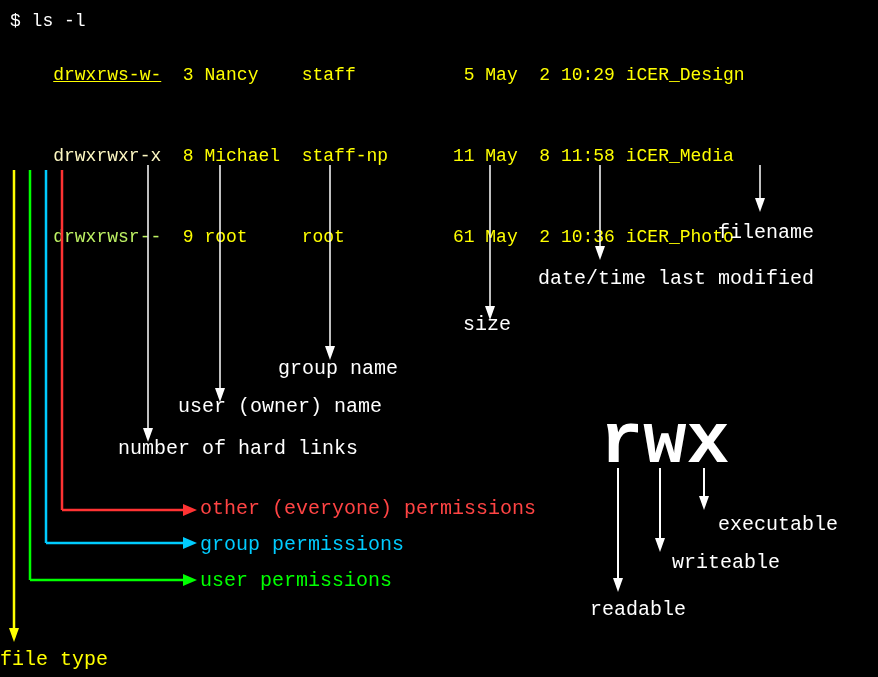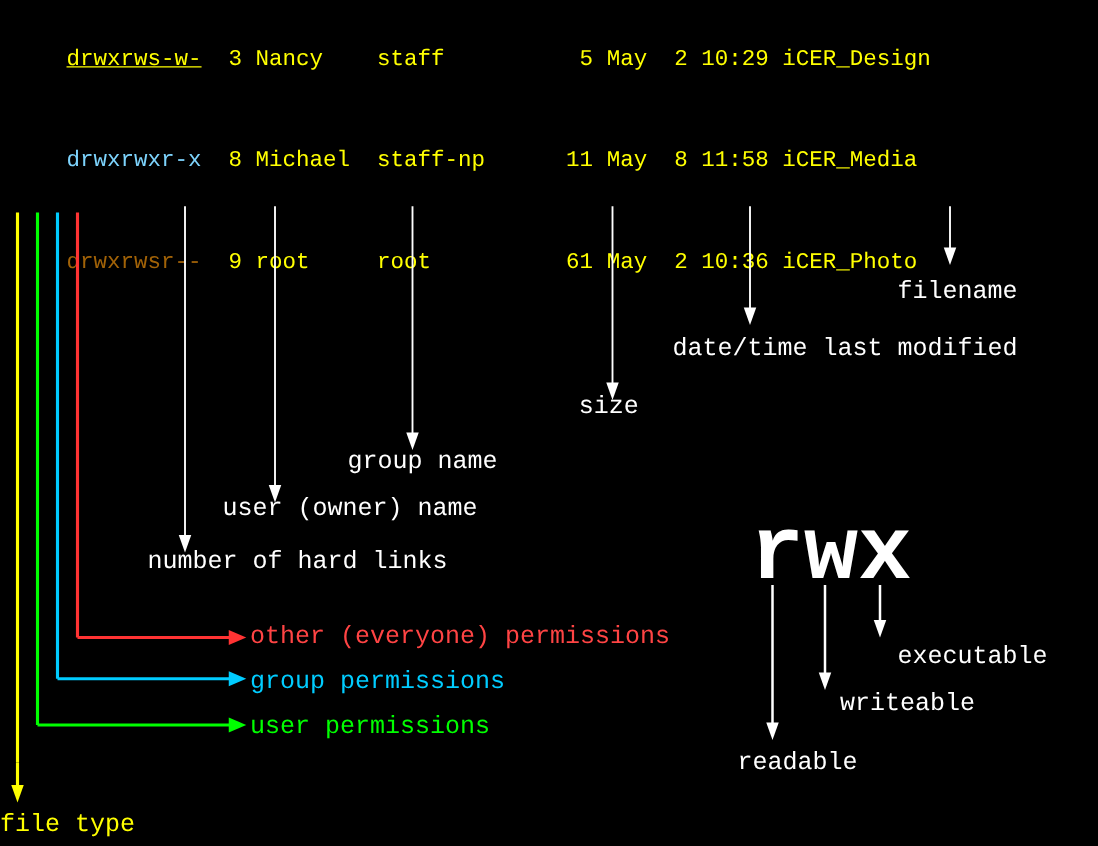--- a/index.html
+++ b/index.html
@@ -80,28 +80,29 @@
       font-family: 'Courier New', Courier, monospace;
       font-size: 72px;
       font-weight: bold;
       fill: white;
     }
   </style>
 </head>
 <body>
 
 <div class="terminal-area">
+  <div class="cmd-line">$ ls -l</div>
   <div class="ls-row">
     <span style="color:#ffff00;text-decoration:underline;">drwxrws-w-</span><span style="color:#ffff00;">  3 Nancy    staff          5 May  2 10:29 iCER_Design</span>
   </div>
   <div class="ls-row">
-    <span style="color:#7dd3fc;">drwxrwxr-x</span><span style="color:#ffff00;">  8 Michael  staff-np      11 May  8 11:58 iCER_Media</span>
+    <span style="color:#fef9c3;">drwxrwxr-x</span><span style="color:#ffff00;">  8 Michael  staff-np      11 May  8 11:58 iCER_Media</span>
   </div>
   <div class="ls-row">
-    <span style="color:#a16207;">drwxrwsr--</span><span style="color:#ffff00;">  9 root     root          61 May  2 10:36 iCER_Photo</span>
+    <span style="color:#bef264;">drwxrwsr--</span><span style="color:#ffff00;">  9 root     root          61 May  2 10:36 iCER_Photo</span>
   </div>
 </div>
 
 <svg class="diagram-overlay" viewBox="0 0 878 677">
 
   <line x1="14" y1="170" x2="14" y2="610" stroke="#ffff00" stroke-width="2.5"></line>
 
   <line x1="14" y1="610" x2="14" y2="630" stroke="#ffff00" stroke-width="2.5"></line>
   <polygon points="14,642 9,628 19,628" fill="#ffff00"></polygon>
 

